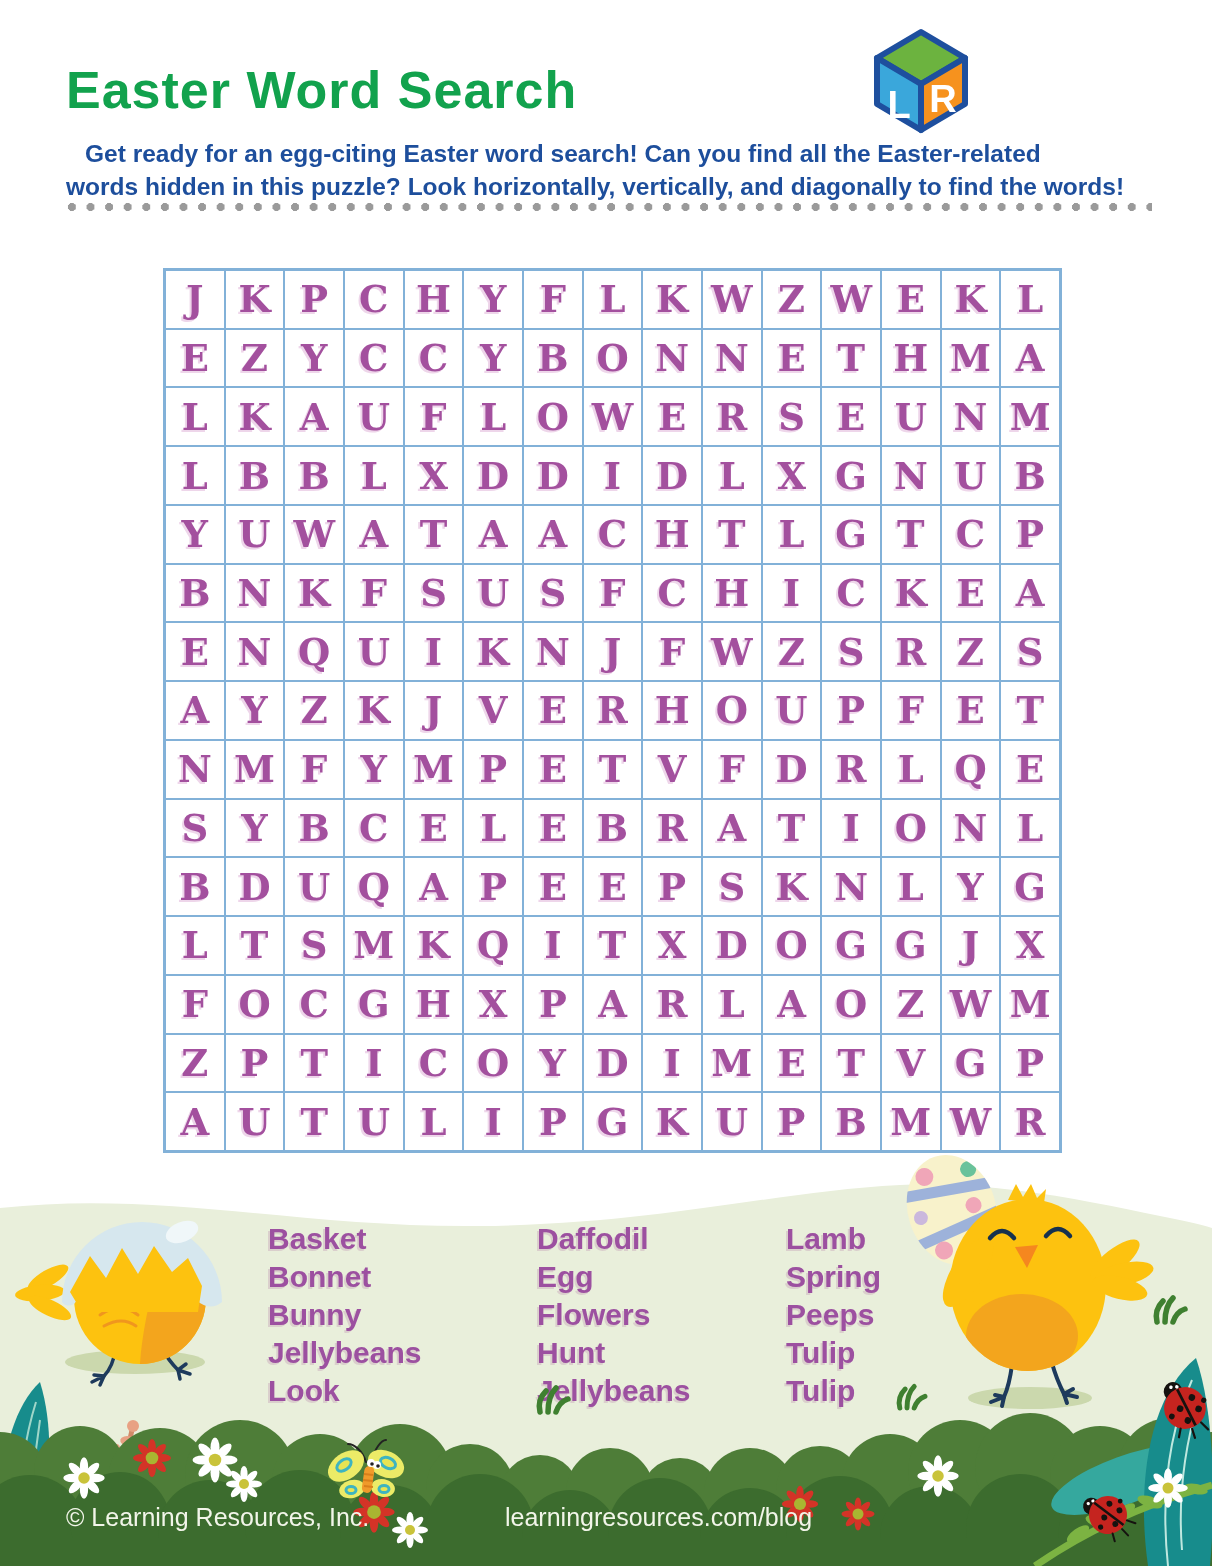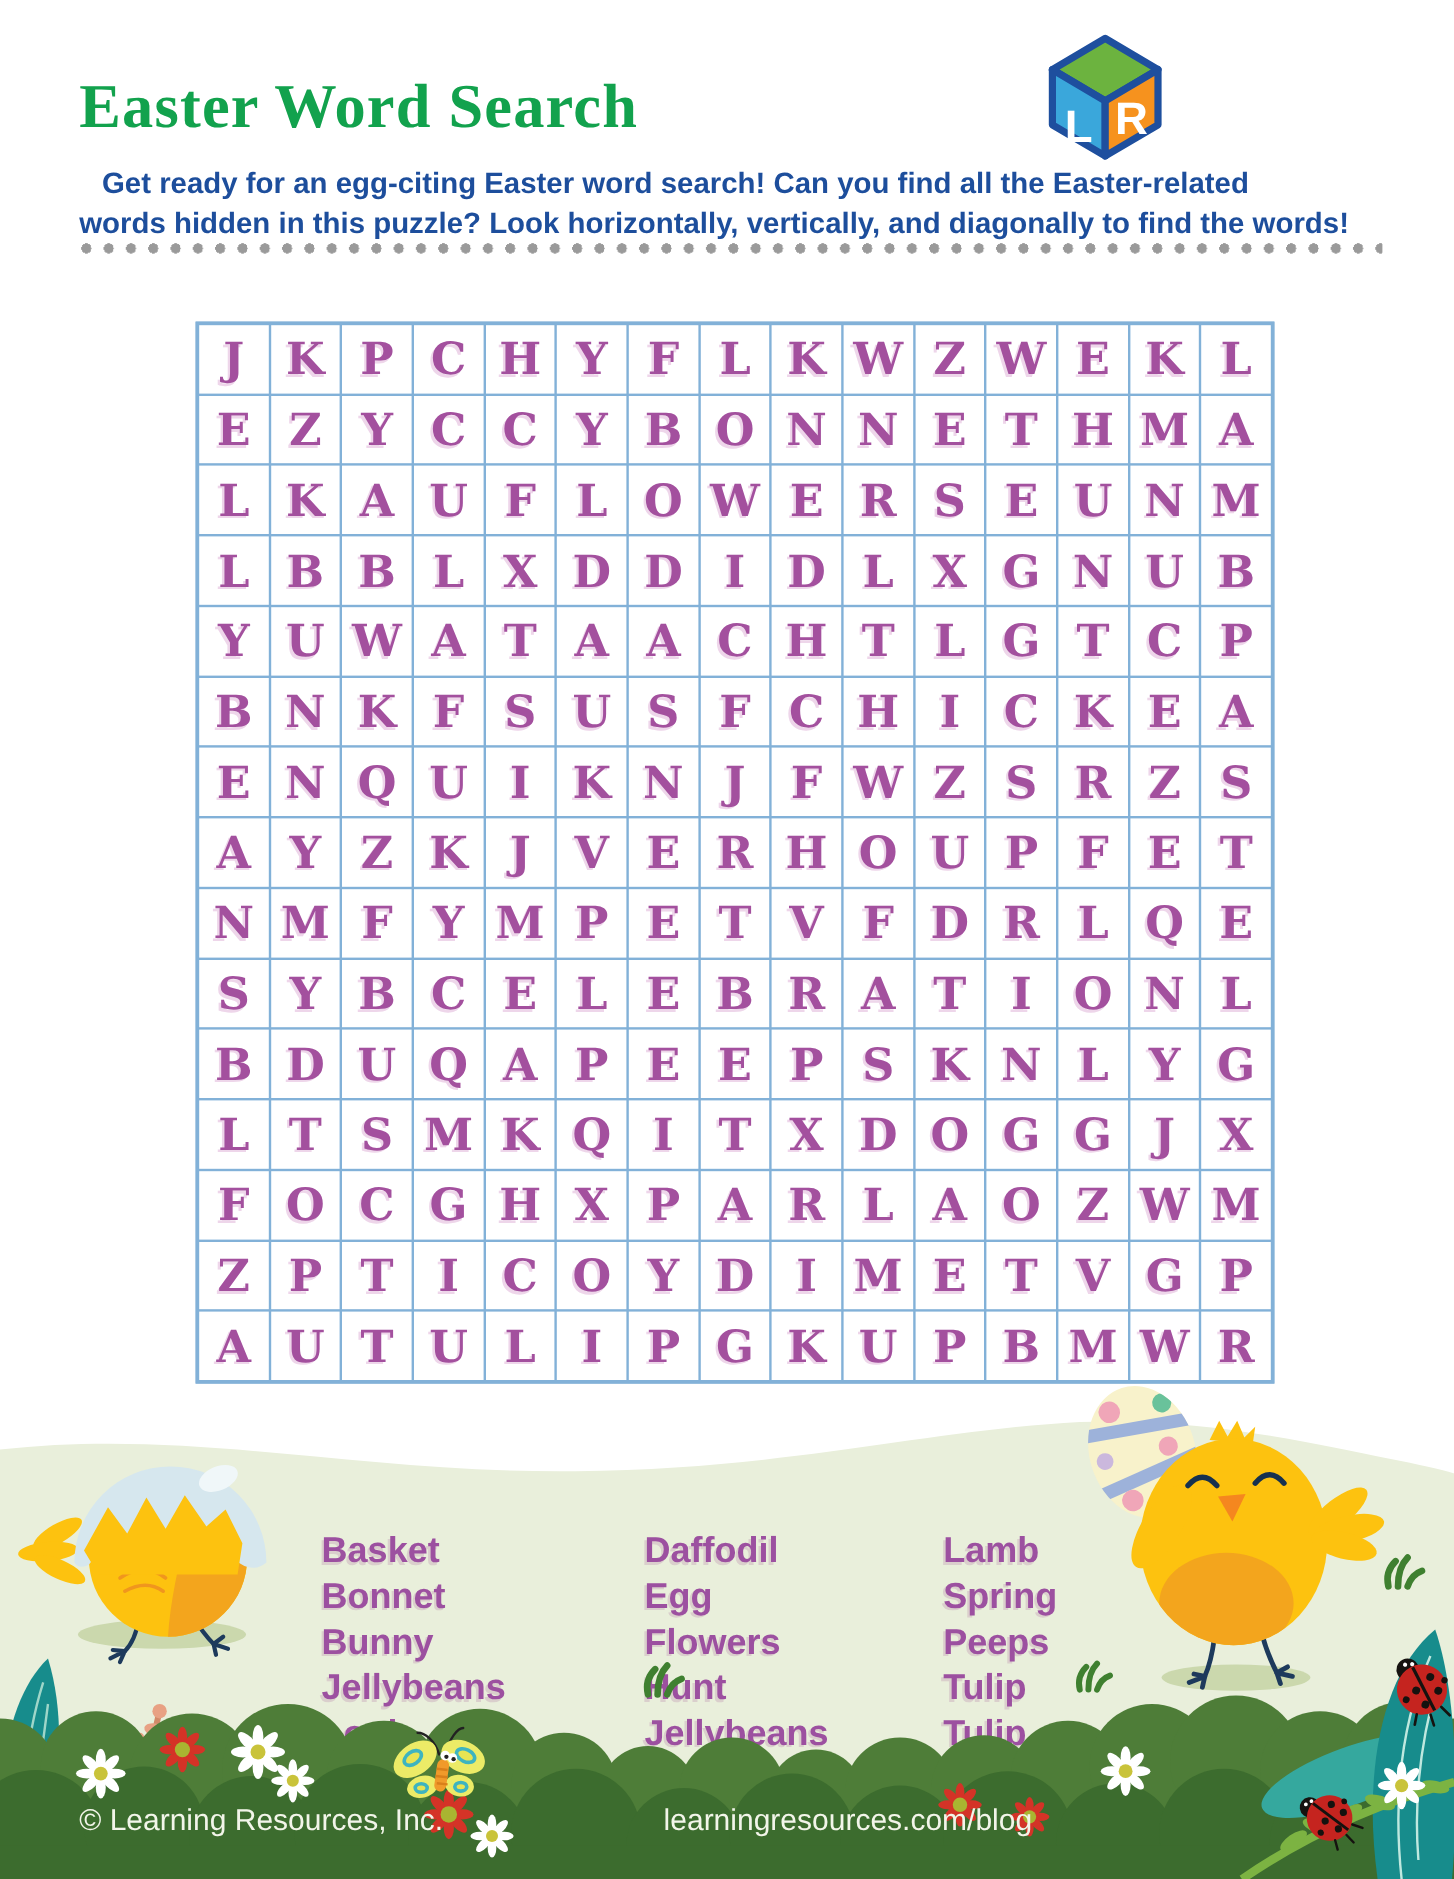--- a/index.html
+++ b/index.html
@@ -1,21 +1,21 @@
 <!DOCTYPE html>
 <html style="--title-green: #12a24d; --text-blue: #1d4e9c; --letter-purple: #a3509e; --grid-blue: #82b1d8; --word-purple: #9c50a0;"><head>
 <meta charset="utf-8">
 <style>
   html,body{margin:0;padding:0;}
   body{width:1212px;height:1566px;background:#ffffff;font-family:"Liberation Sans",sans-serif;}
   .page{position:relative;width:1212px;height:1566px;overflow:hidden;background:#fff;}
 
   
   .title{position:absolute;left:66px;top:60px;margin:0;
-         font-family:Liberation Serif, serif;font-weight:bold;font-size:52px;
+         font-family:Liberation Sans, sans-serif;font-weight:bold;font-size:52px;
          letter-spacing:1px;color:var(--title-green,#12a24d);}
   .desc{position:absolute;left:66px;top:137px;font-weight:bold;font-size:24.5px;
         line-height:33px;color:var(--text-blue,#1d4e9c);white-space:nowrap;}
   .dots{position:absolute;left:66px;top:201px;width:1086px;height:12px;
         background-image:radial-gradient(circle 4.2px at 6px 6px,#9a9a9a 97%,rgba(0,0,0,0) 100%);
         background-size:18.6px 12px;background-repeat:repeat-x;}
   .logo{position:absolute;left:873px;top:28px;width:300px;height:106px;}
   .logo svg{position:absolute;left:0;top:0;}
   .logo-text{position:absolute;left:100px;top:4px;font-weight:bold;font-size:37px;
              line-height:41px;color:#1e4f9e;letter-spacing:-0.5px;}
@@ -27,27 +27,27 @@
         display:grid;grid-template-columns:repeat(15,1fr);grid-template-rows:repeat(15,1fr);gap:2px;}
   .cell{background:#fff;display:flex;align-items:center;justify-content:center;
         font-family:"DejaVu Serif",serif;font-weight:bold;font-size:37px;
         color:var(--letter-purple,#a3509e);text-shadow:-2px 2px 0 #eed6ea;}
 
   
   .scene-svg{position:absolute;left:0;width:1212px;height:416px;}
   .hill-svg{top:1150px;z-index:1;}
   .chick-svg{position:absolute;z-index:2;}
   .bush-svg{top:1150px;z-index:4;}
-  .words{position:absolute;top:1274px;z-index:3;font-weight:bold;font-size:30px;line-height:38px;
+  .words{position:absolute;top:1220px;z-index:3;font-weight:bold;font-size:30px;line-height:38px;
          color:var(--word-purple,#9c50a0);text-shadow:-2px 2px 0 rgba(150,60,140,0.18);}
   .words .word{height:38px;}
   .col1{left:268px;} .col2{left:537px;} .col3{left:786px;}
   .footer-text{position:absolute;z-index:6;color:#f2f5e9;font-size:25px;text-align:center;}
   .footer-copy{left:66px;top:1503px;}
-  .footer-site{left:505px;top:1503px;margin-left:48px;}
+  .footer-site{left:505px;top:1503px;}
 </style>
 </head>
 <body>
 
 <div class="page">
 
   <h1 class="title">Easter Word Search</h1>
 
   <div class="logo">
     <svg width="96" height="106" viewBox="0 0 96 106">

